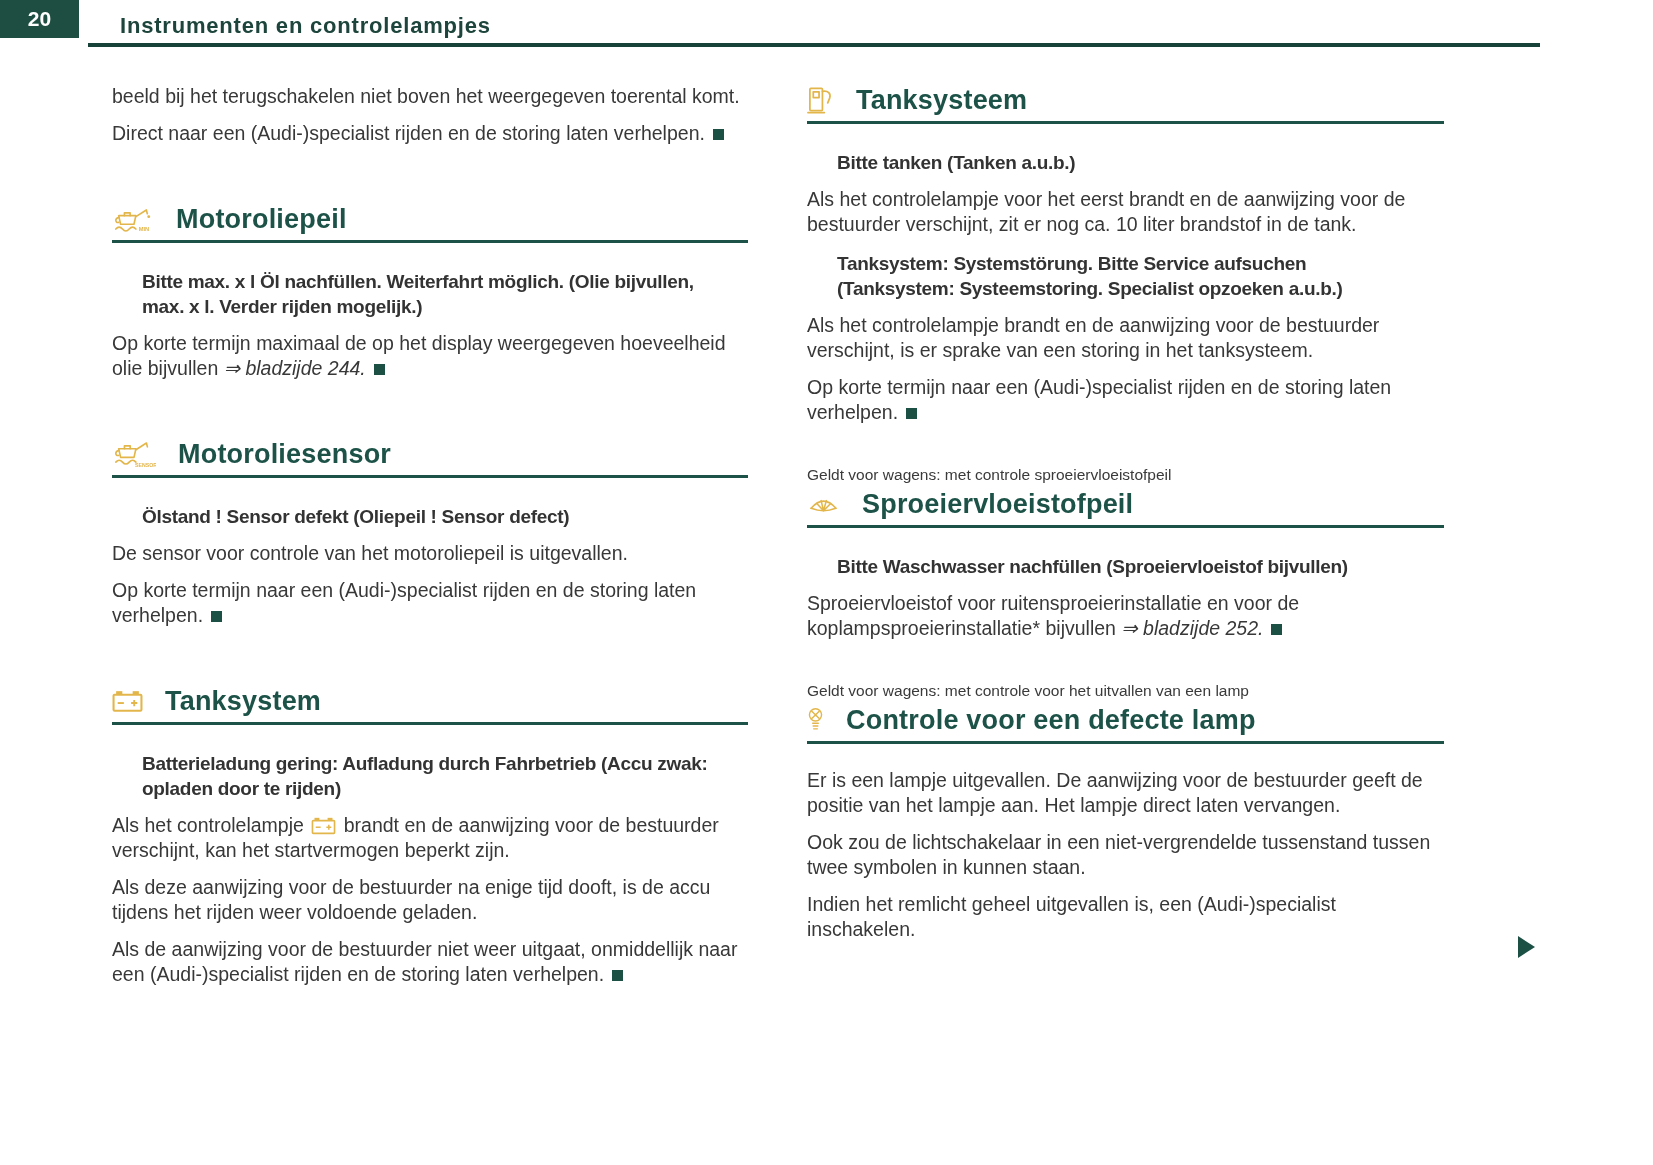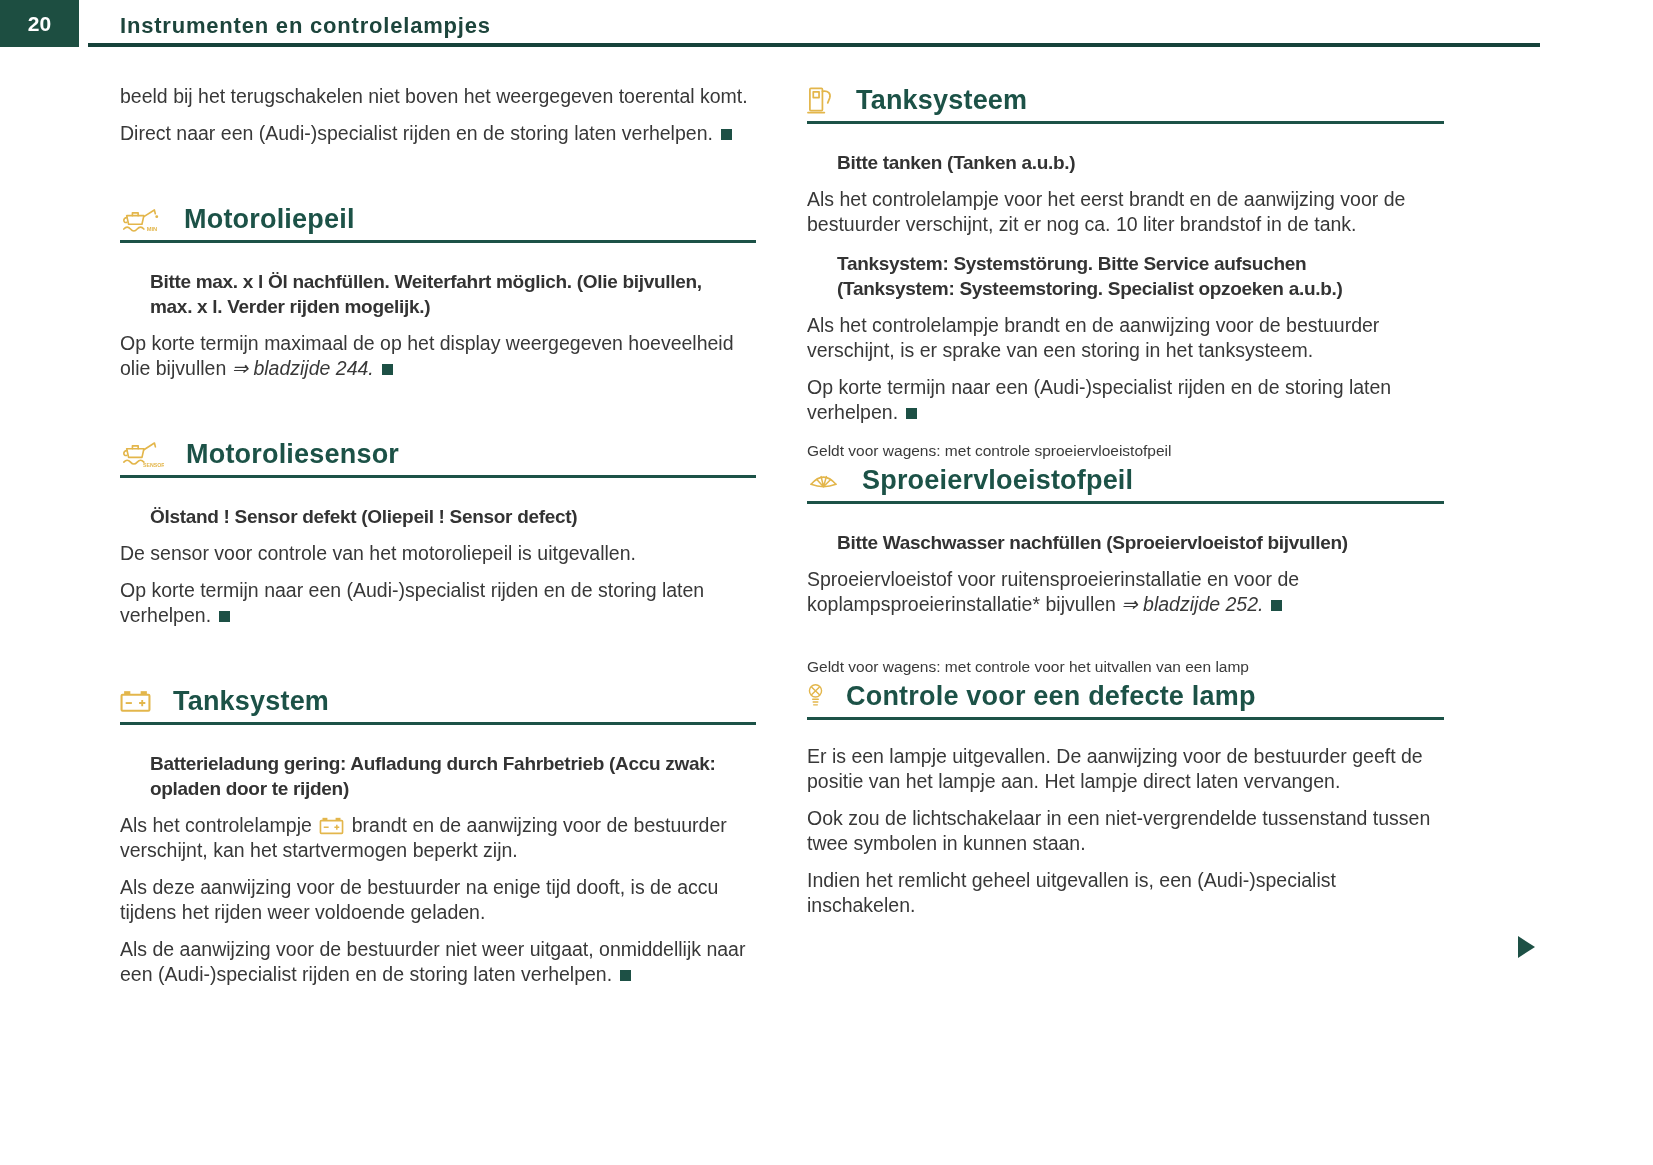--- a/index.html
+++ b/index.html
@@ -6,58 +6,58 @@
   .page{
     position:relative;
     width:1653px;height:1165px;
     background:#ffffff;
     font-family:"Liberation Sans", sans-serif;
     color:#383838;
     overflow:hidden;
   }
   
   .pagenum-box{
-    position:absolute;left:0;top:0;width:79px;height:47px;
+    position:absolute;left:0;top:0;width:79px;height:38px;
     background:#1d4e41;display:flex;align-items:center;justify-content:center;
   }
   .pagenum-box span{color:#ffffff;font-size:21px;font-weight:bold;}
   .header-title{
     position:absolute;left:120px;top:13px;
     font-size:22px;font-weight:bold;letter-spacing:0.8px;
     color:#1d453c;
     text-align:center;
   }
   .header-rule{
     position:absolute;left:88px;top:43px;width:1452px;height:4px;
     background:#16423a;
   }
   
   .col{position:absolute;top:84px;font-size:19.5px;line-height:25px;}
-  .col-left{left:120px;width:636px;}
+  .col-left{left:112px;width:636px;}
   .col-right{left:807px;width:637px;}
   .p{margin:12px 0 0 0;}
   .p.first{margin-top:0;}
   
   .section-head{display:flex;align-items:center;gap:22px;}
   .section-title{
     font-size:27px;font-weight:bold;color:#1c5247;letter-spacing:0.2px;
     line-height:32px;white-space:nowrap;
   }
   .section-rule{height:3px;background:#1c5247;margin-top:5px;}
   .mt-sec{margin-top:57px;}
   
   .msg{
     font-weight:bold;color:#333333;
     padding-left:30px;margin-top:26px;
     font-size:19px;line-height:25px;letter-spacing:-0.3px;
     white-space:pre-line;
   }
   
   .note{font-size:15.5px;line-height:20px;color:#3a3a3a;}
-  .mt-note1{margin-top:16px;}
+  .mt-note1{margin-top:40px;}
   .mt-note2{margin-top:40px;}
   .mt-small{margin-top:3px;}
   .ref{font-style:italic;}
   .endsq{
     display:inline-block;width:11px;height:11px;background:#1d5045;
     margin-left:8px;
   }
   .icon{flex:0 0 auto;display:block;}
   .inline-icon{display:inline-block;vertical-align:-3px;margin:0 2px;}
   .continue-arrow{

